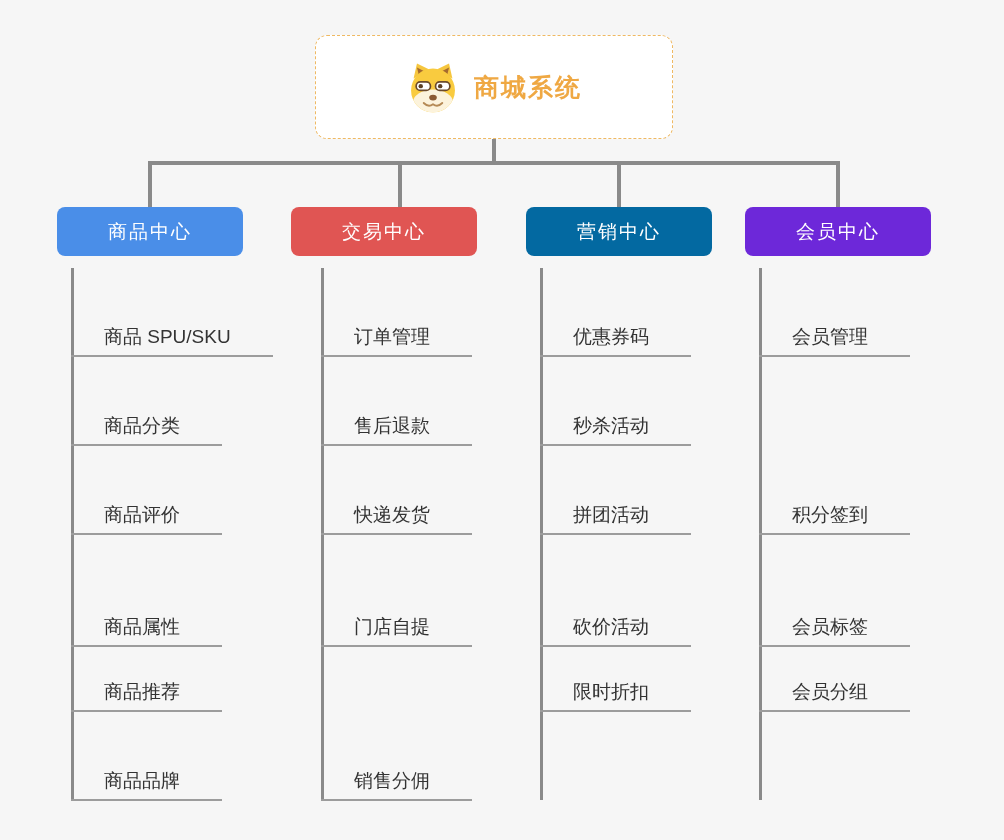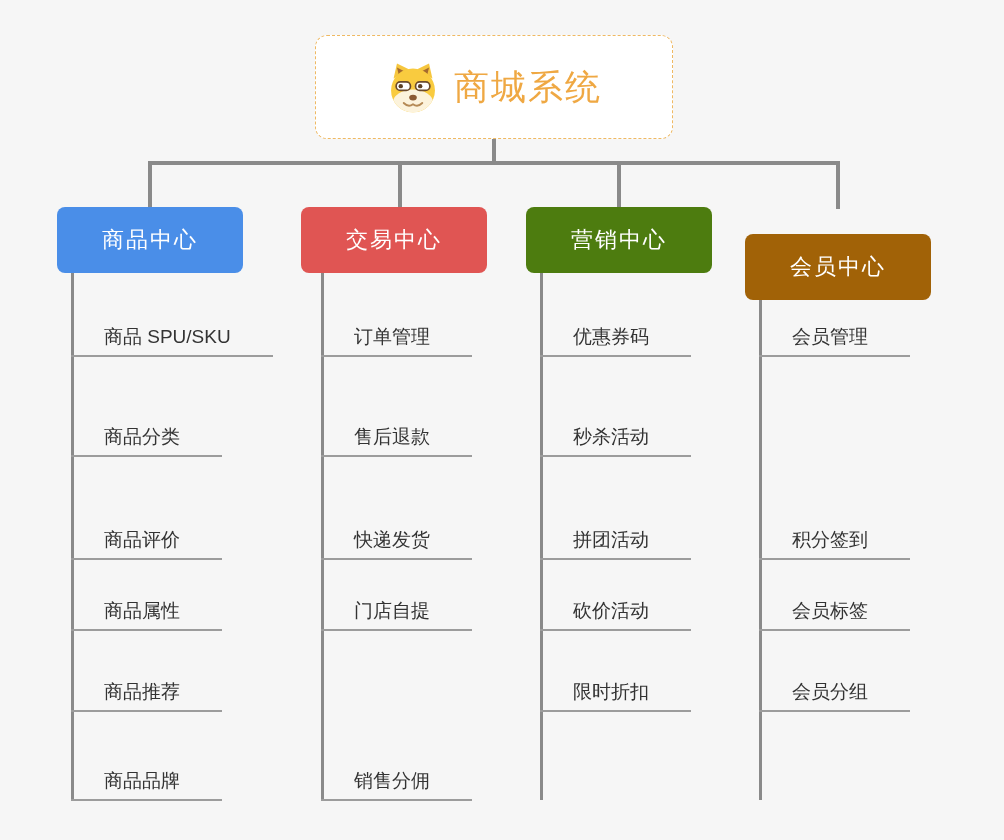--- a/index.html
+++ b/index.html
@@ -6,40 +6,40 @@
   *{box-sizing:border-box;}
   .canvas{position:relative;width:1004px;height:840px;background:#f6f6f6;overflow:hidden;}
 
   .connectors{position:absolute;left:0;top:0;width:1004px;height:840px;pointer-events:none;}
 
   .root-node{
     position:absolute;left:315px;top:35px;width:358px;height:104px;
     background:#ffffff;border:1px dashed #efb963;border-radius:12px;
     display:flex;align-items:center;justify-content:center;gap:14px;
   }
-  .root-label{font-size:35px;letter-spacing:2px;color:#efa843;white-space:nowrap;}
+  .root-label{font-size:25px;letter-spacing:2px;color:#efa843;white-space:nowrap;font-weight:bold;}
   .root-icon{width:54px;height:54px;flex:0 0 auto;}
 
   .branch{
-    position:absolute;top:207px;width:186px;height:66px;border-radius:8px;
+    position:absolute;top:207px;width:186px;height:49px;border-radius:8px;
     display:flex;align-items:center;justify-content:center;
-    color:#ffffff;font-size:22px;letter-spacing:2px;white-space:nowrap;
+    color:#ffffff;font-size:19px;letter-spacing:2px;white-space:nowrap;
     cursor:default;
   }
-  .b1{left:57px;}  .b2{left:301px;}  .b3{left:526px;}  .b4{left:745px;}
+  .b1{left:57px;}  .b2{left:291px;}  .b3{left:526px;}  .b4{left:745px;}
 
   .child{
     position:absolute;height:38px;
     display:flex;align-items:flex-end;
     padding:0 42px 5px 33px;
     border-bottom:2px solid #9c9c9c;
     font-size:19px;color:#333333;white-space:nowrap;
   }
   .c1{left:71px;} .c2{left:321px;} .c3{left:540px;} .c4{left:759px;}
-  .r1{top:319px;} .r2{top:408px;margin-top:11px;} .r3{top:497px;margin-top:25px;} .r4{top:593px;} .r5{top:674px;} .r6{top:763px;}
+  .r1{top:319px;} .r2{top:408px;} .r3{top:497px;} .r4{top:609px;} .r5{top:674px;} .r6{top:763px;}
 </style>
 </head>
 <body>
 
 <div class="canvas">
 
   <svg class="connectors" viewBox="0 0 1004 840" xmlns="http://www.w3.org/2000/svg">
     <g stroke="#8a8a8a" fill="none" shape-rendering="crispEdges">
 
       <path d="M494 138 L494 163" stroke-width="3.5"></path>
@@ -71,22 +71,22 @@
       <circle cx="17.5" cy="31" r="2.6" fill="#5b3e22"></circle>
       <circle cx="40.5" cy="31" r="2.6" fill="#5b3e22"></circle>
       <ellipse cx="32" cy="44.5" rx="4.5" ry="3.4" fill="#8c5b33"></ellipse>
       <path d="M21 51 Q26.5 56.5 32 52.5 Q37.5 56.5 43 51" stroke="#b58a55" stroke-width="2.2" fill="none" stroke-linecap="round"></path>
     </svg>
     <span class="root-label">商城系统</span>
   </div>
 
   <div class="branch b1" style="background-color: rgb(74, 142, 232);">商品中心</div>
   <div class="branch b2" style="background-color: rgb(224, 85, 83);">交易中心</div>
-  <div class="branch b3" style="background-color: #4d7c0f; font-family: Liberation Mono, monospace;">营销中心</div>
-  <div class="branch b4" style="background-color: #a16207; margin-top: 27px;">会员中心</div>
+  <div class="branch b3" style="background-color: #0369a1; font-family: Liberation Mono, monospace;">营销中心</div>
+  <div class="branch b4" style="background-color: #6d28d9;">会员中心</div>
 
   <div class="child c1 r1">商品 SPU/SKU</div>
   <div class="child c1 r2">商品分类</div>
   <div class="child c1 r3">商品评价</div>
   <div class="child c1 r4">商品属性</div>
   <div class="child c1 r6">商品品牌</div>
   <div class="child c1 r5">商品推荐</div>
 
   <div class="child c2 r1">订单管理</div>
   <div class="child c2 r2">售后退款</div>

